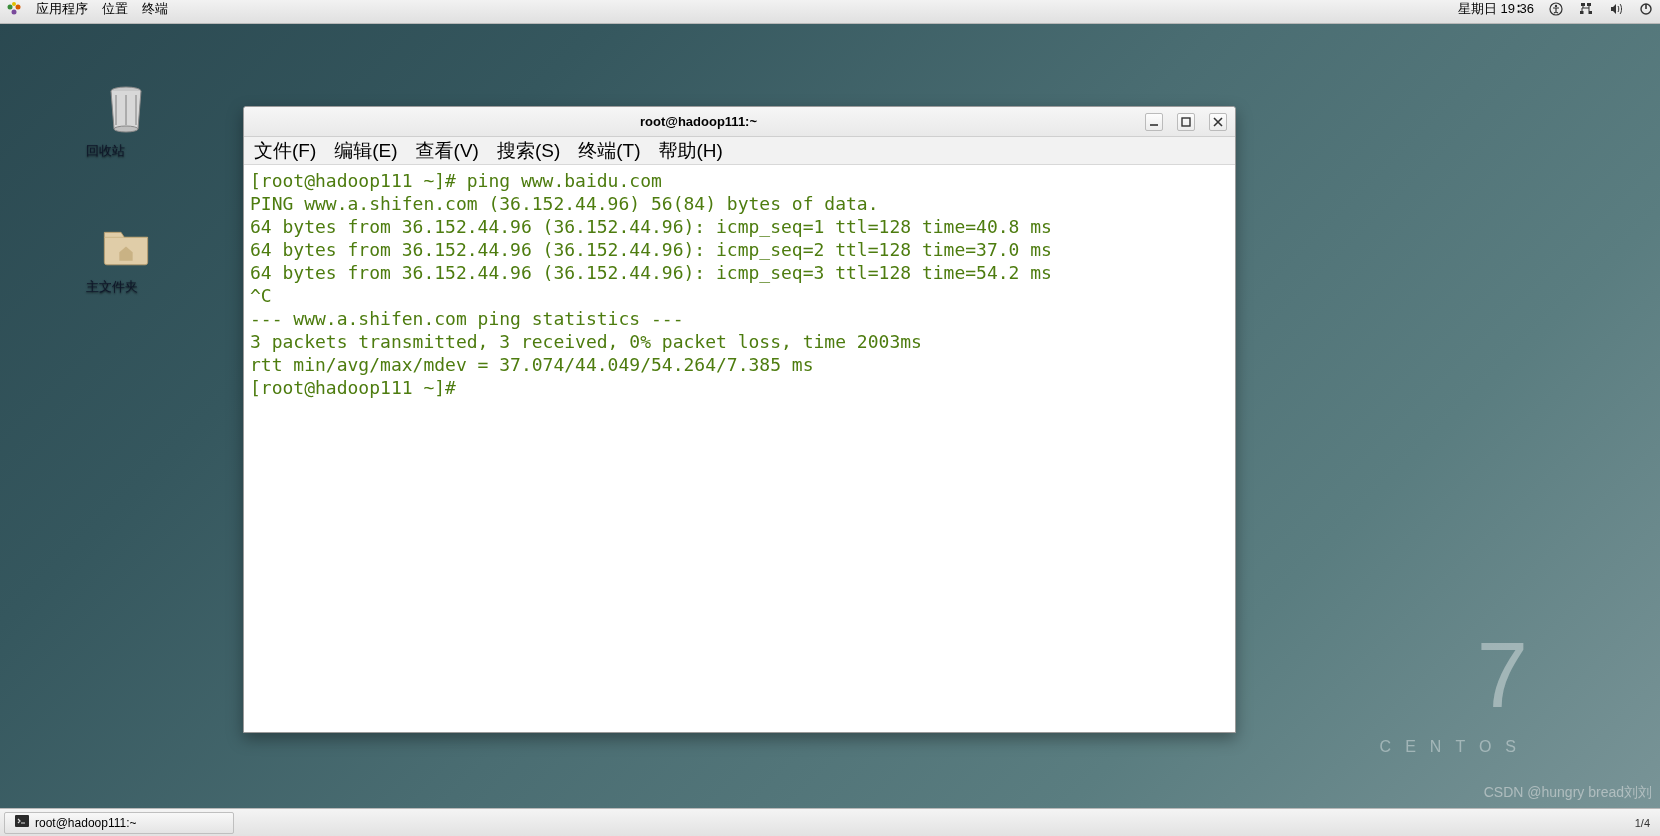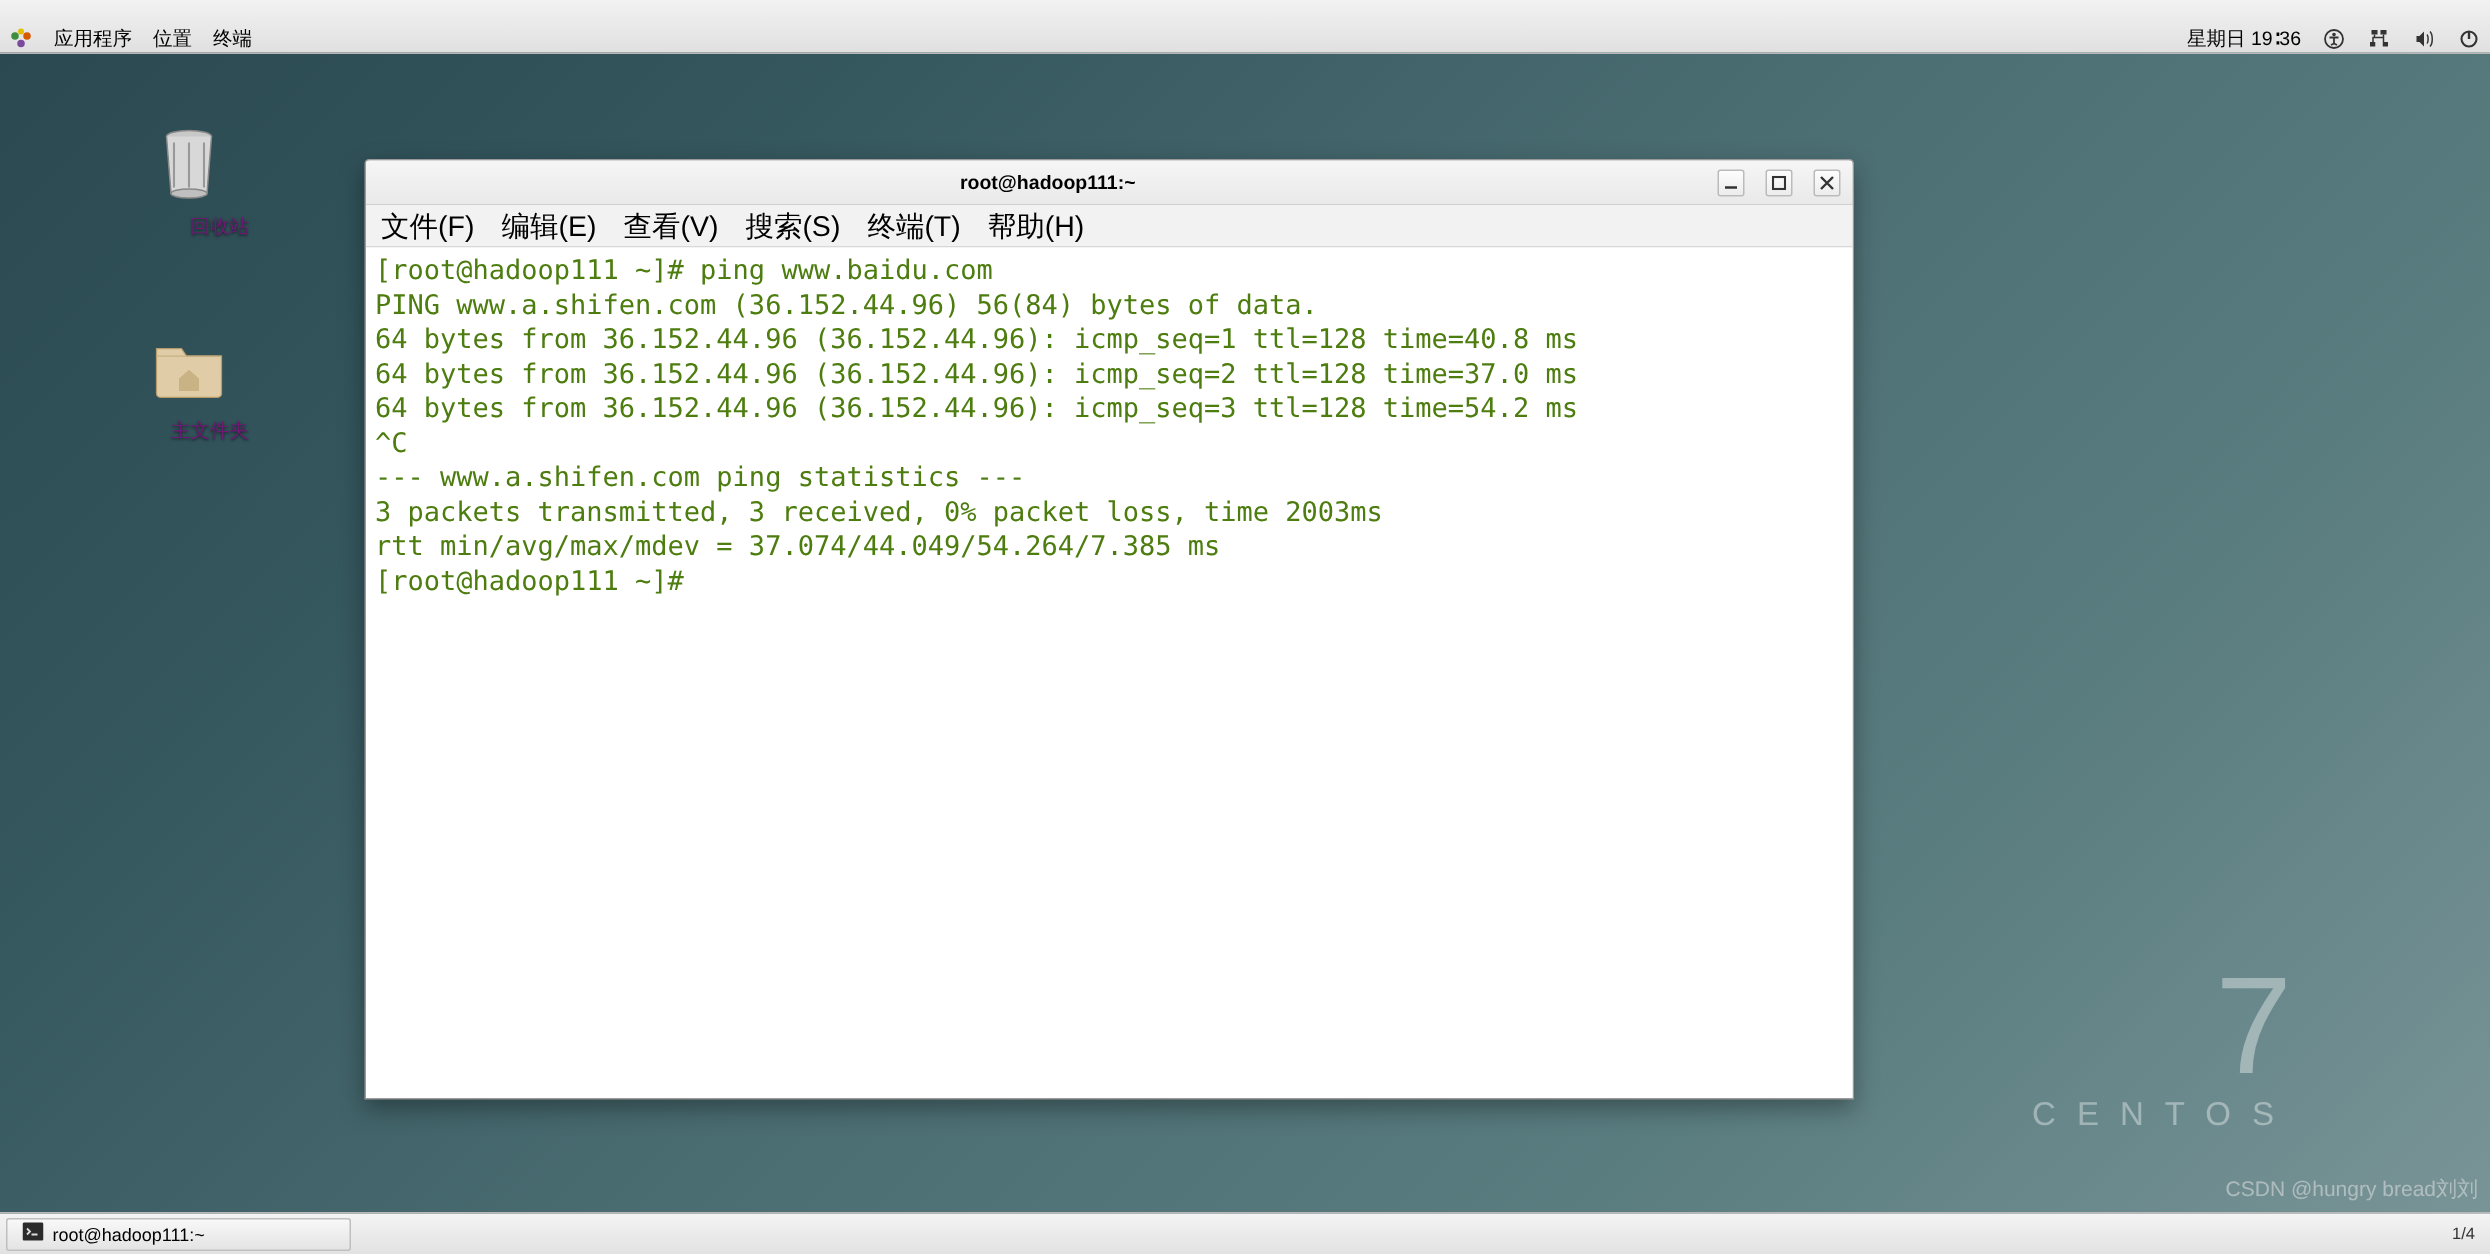--- a/index.html
+++ b/index.html
@@ -1,42 +1,42 @@
 <!DOCTYPE html>
 <html><head>
 <meta charset="utf-8">
 <style>
 * { margin: 0; padding: 0; box-sizing: border-box; font-family: sans-serif; }
 html, body { width: 1660px; height: 836px; overflow: hidden; }
 body { position: relative; background: linear-gradient(135deg, #2a4850 0%, #35575e 25%, #4a6d72 50%, #5a7d80 75%, #7a9598 100%); }
 
-.top-panel { height: 36px; background: linear-gradient(to bottom, #f2f2f2, #e0e0e0); border-bottom: 1px solid #b8b8b8; display: flex; align-items: flex-end; padding: 0 6px; font-size: 13px; }
+.top-panel { height: 24px; background: linear-gradient(to bottom, #f2f2f2, #e0e0e0); border-bottom: 1px solid #b8b8b8; display: flex; align-items: flex-start; padding: 0 6px; font-size: 13px; }
 .panel-left { display: flex; align-items: center; gap: 14px; }
 .panel-logo { width: 16px; height: 16px; display: flex; align-items: center; justify-content: center; }
 .panel-item { cursor: pointer; }
 .panel-right { margin-left: auto; display: flex; align-items: center; gap: 14px; }
 .panel-icon { width: 16px; height: 16px; display: flex; align-items: center; justify-content: center; }
 
-.desktop-icon { position: absolute; width: 80px; text-align: right; color: #701a75; font-size: 13px; text-shadow: 0 1px 2px rgba(0,0,0,.7); cursor: pointer; }
+.desktop-icon { position: absolute; width: 80px; text-align: left; color: #0f172a; font-size: 13px; text-shadow: 0 1px 2px rgba(0,0,0,.7); cursor: pointer; }
 .desktop-icon .icon-img { width: 50px; height: 56px; margin: 0 auto 6px; display:flex; align-items:center; justify-content:center; }
 .trash-icon { left: 86px; top: 80px; }
 .home-icon { left: 86px; top: 216px; }
 
 .terminal-window { position: absolute; left: 243px; top: 106px; width: 993px; height: 627px; background: #fff; border: 1px solid #9a9a9a; border-radius: 3px 3px 0 0; box-shadow: 0 6px 16px rgba(0,0,0,.35); display: flex; flex-direction: column; }
 .title-bar { height: 30px; background: linear-gradient(to bottom, #f6f6f6, #e9e9e9); border-bottom: 1px solid #cfcfcf; display: flex; align-items: center; padding: 0 8px; border-radius: 3px 3px 0 0; }
 .win-title { flex: 1; text-align: center; font-weight: bold; font-size: 13px; }
 .win-controls { display: flex; gap: 14px; }
 .win-btn { width: 18px; height: 18px; display: flex; align-items: center; justify-content: center; cursor: pointer; font-size: 12px; border:1px solid #bbb; border-radius:2px; background:linear-gradient(to bottom,#fdfdfd,#ececec); }
 .menu-bar { height: 28px; background: #f2f2f2; border-bottom: 1px solid #d8d8d8; display: flex; align-items: center; gap: 18px; padding: 0 10px; font-size: 19px; }
 .menu-item { cursor: pointer; }
 .terminal-body { flex: 1; background: #fff; padding: 4px 6px; font-family: "DejaVu Sans Mono", "Courier New", monospace; font-size: 18px; line-height: 23px; white-space: pre-wrap; overflow: hidden; color:#4d7c0f; }
 
 .centos-brand { position: absolute; right: 130px; bottom: 80px; color: rgba(255,255,255,.38); text-align: right; }
 .centos-7 { font-size: 92px; font-weight: 100; line-height: 1; letter-spacing: 2px; }
-.centos-text { font-size: 22px; letter-spacing: 14px; margin-top: 0; }
+.centos-text { font-size: 16px; letter-spacing: 14px; margin-top: 17px; }
 
 .bottom-panel { position: absolute; left: 0; right: 0; bottom: 0; height: 28px; background: linear-gradient(to bottom, #f4f4f4, #e2e2e2); border-top: 1px solid #b8b8b8; display: flex; align-items: center; padding: 0 4px; }
 .taskbar-item { display: flex; align-items: center; gap: 6px; background: linear-gradient(to bottom,#f8f8f8,#e4e4e4); border: 1px solid #bfbfbf; border-radius: 2px; height: 22px; padding: 0 10px; font-size: 12px; cursor: pointer; min-width:230px; }
 .taskbar-page { position: absolute; right: 10px; font-size: 11px; color:#333; }
 
 .watermark { position: absolute; right: 8px; bottom: 34px; font-size: 14px; color: rgba(230,230,230,.52); margin-top: 32px; }
 </style>
 </head>
 <body>
 

